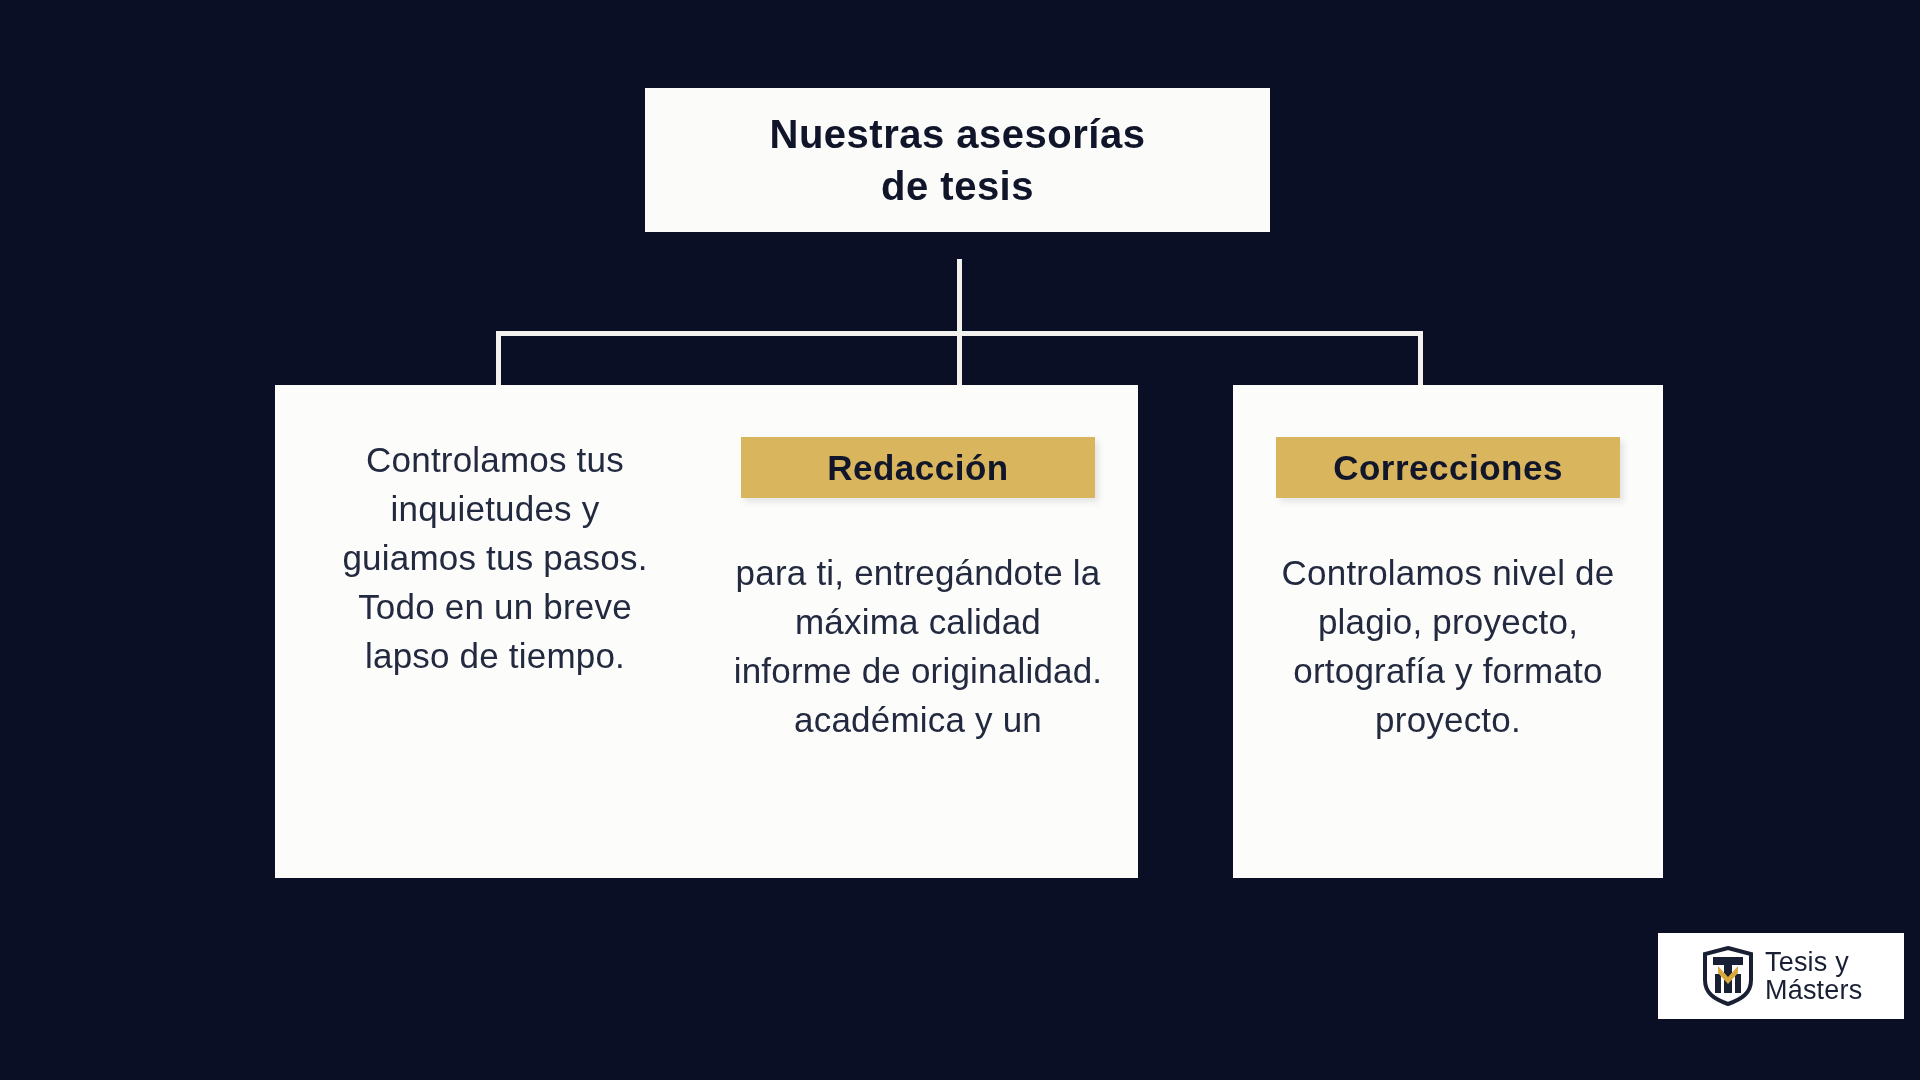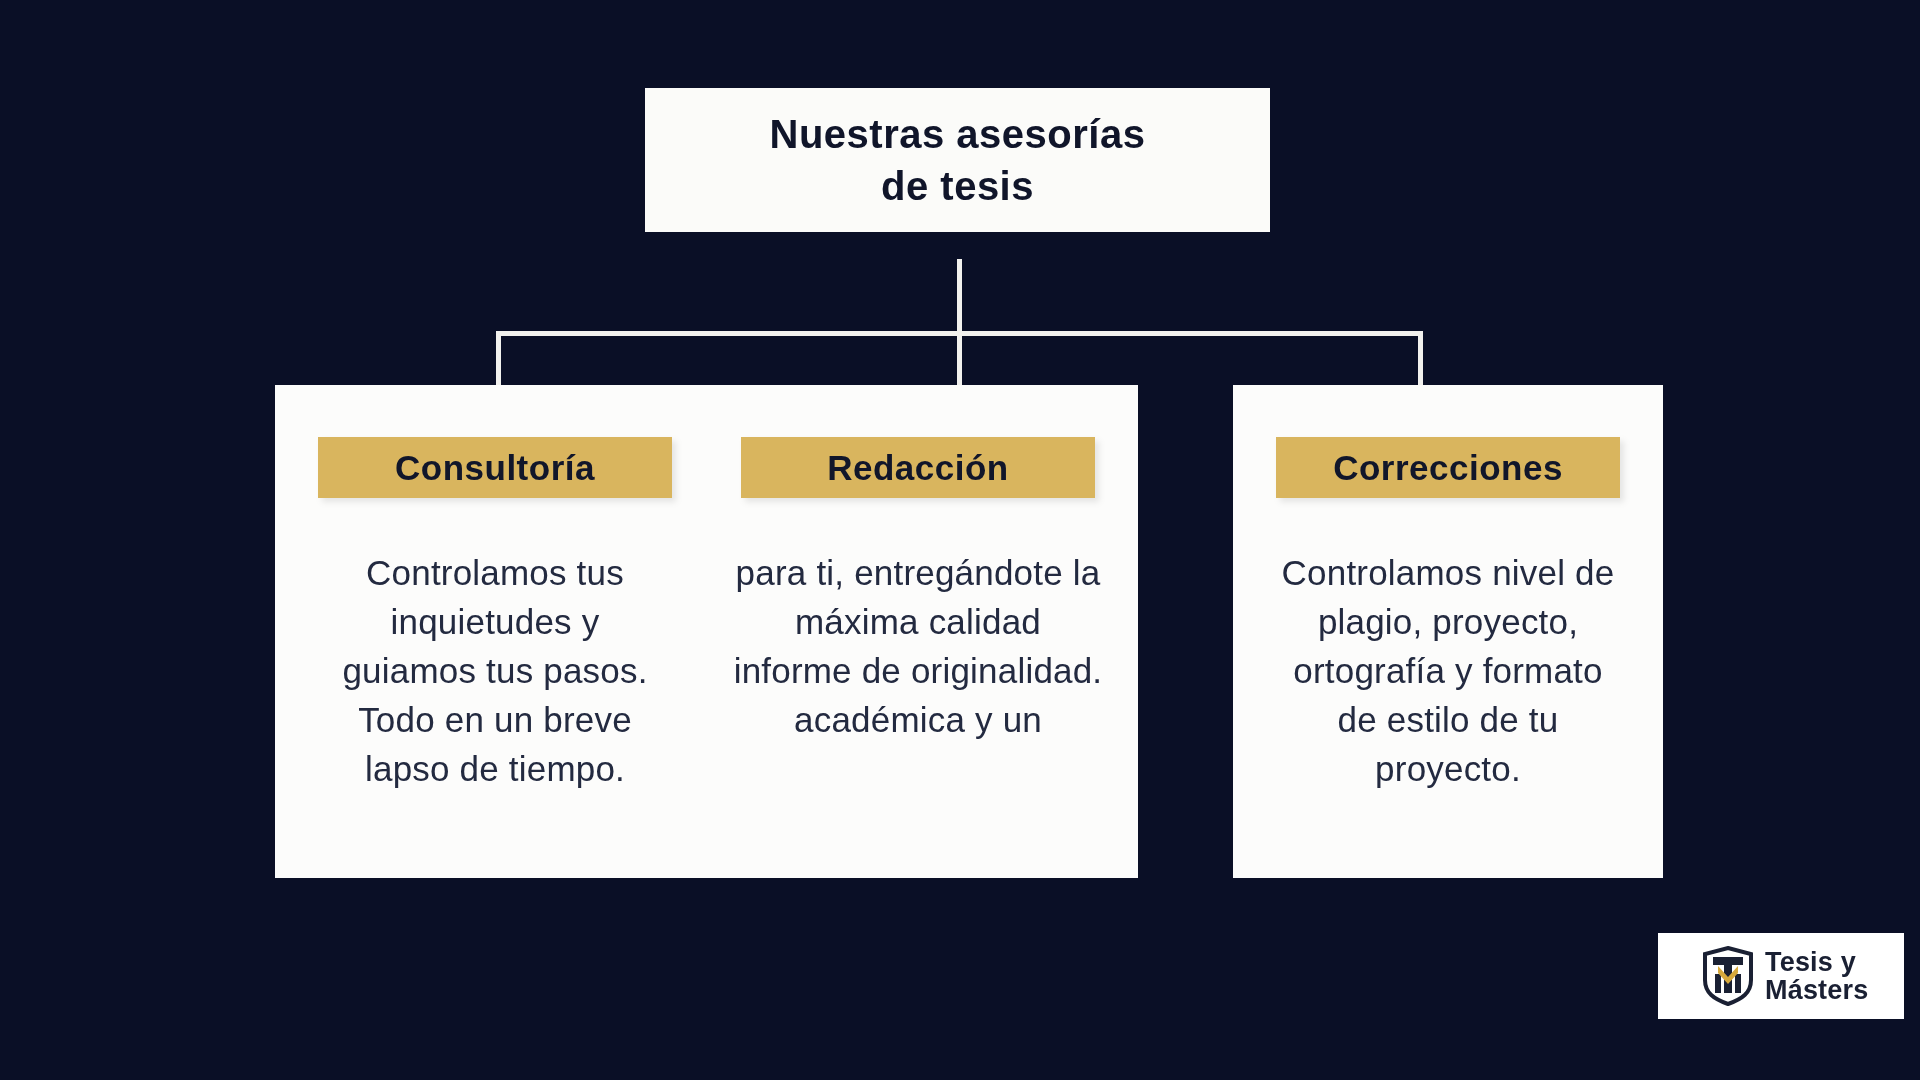--- a/index.html
+++ b/index.html
@@ -58,42 +58,41 @@
   
   .logo-box{
     position:absolute;left:1658px;top:933px;width:246px;height:86px;
     background:#ffffff;
     display:flex;align-items:center;
     padding-left:44px;box-sizing:border-box;gap:11px;
   }
   .logo-shield{width:52px;height:60px;flex:0 0 auto;}
   .logo-text{display:flex;flex-direction:column;}
   .logo-text-line{
-    font-size:27px;font-weight:700;color:#1a2033;line-height:28px;
+    font-size:27px;font-weight:400;color:#1a2033;line-height:28px;
     letter-spacing:0.2px;
   }
 </style>
 </head>
 <body>
 
 <div class="canvas">
 
   <div class="title-box">
     <div class="title-line">Nuestras asesorías</div>
     <div class="title-line">de tesis</div>
   </div>
 
   <div class="cline trunk"></div>
   <div class="cline hbar"></div>
   <div class="cline drop drop-left"></div>
   <div class="cline drop drop-mid"></div>
   <div class="cline drop drop-right"></div>
 
   <div class="card card-1">
-    <div class="card-header">Consultoría</div>
     <div class="card-body">
       <div class="body-line">Controlamos tus</div>
       <div class="body-line">inquietudes y</div>
       <div class="body-line">guiamos tus pasos.</div>
       <div class="body-line">Todo en un breve</div>
       <div class="body-line">lapso de tiempo.</div>
     </div>
   </div>
 
   <div class="card card-2">
@@ -105,21 +104,20 @@
       <div class="body-line">académica y un</div>
     </div>
   </div>
 
   <div class="card card-3">
     <div class="card-header">Correcciones</div>
     <div class="card-body">
       <div class="body-line">Controlamos nivel de</div>
       <div class="body-line">plagio, proyecto,</div>
       <div class="body-line">ortografía y formato</div>
-      <div class="body-line">de estilo de tu</div>
       <div class="body-line">proyecto.</div>
     </div>
   </div>
 
   <div class="logo-box">
     <svg class="logo-shield" viewBox="0 0 52 60" xmlns="http://www.w3.org/2000/svg" aria-hidden="true">
       <path d="M26 2 L49 8 V34 C49 47 40 53 26 58 C12 53 3 47 3 34 V8 Z" fill="#ffffff" stroke="#1a2033" stroke-width="4"></path>
       <rect x="11" y="11" width="30" height="8" fill="#1a2033"></rect>
       <rect x="22" y="11" width="8" height="36" fill="#1a2033"></rect>
       <rect x="13" y="28" width="6" height="19" fill="#1a2033"></rect>

